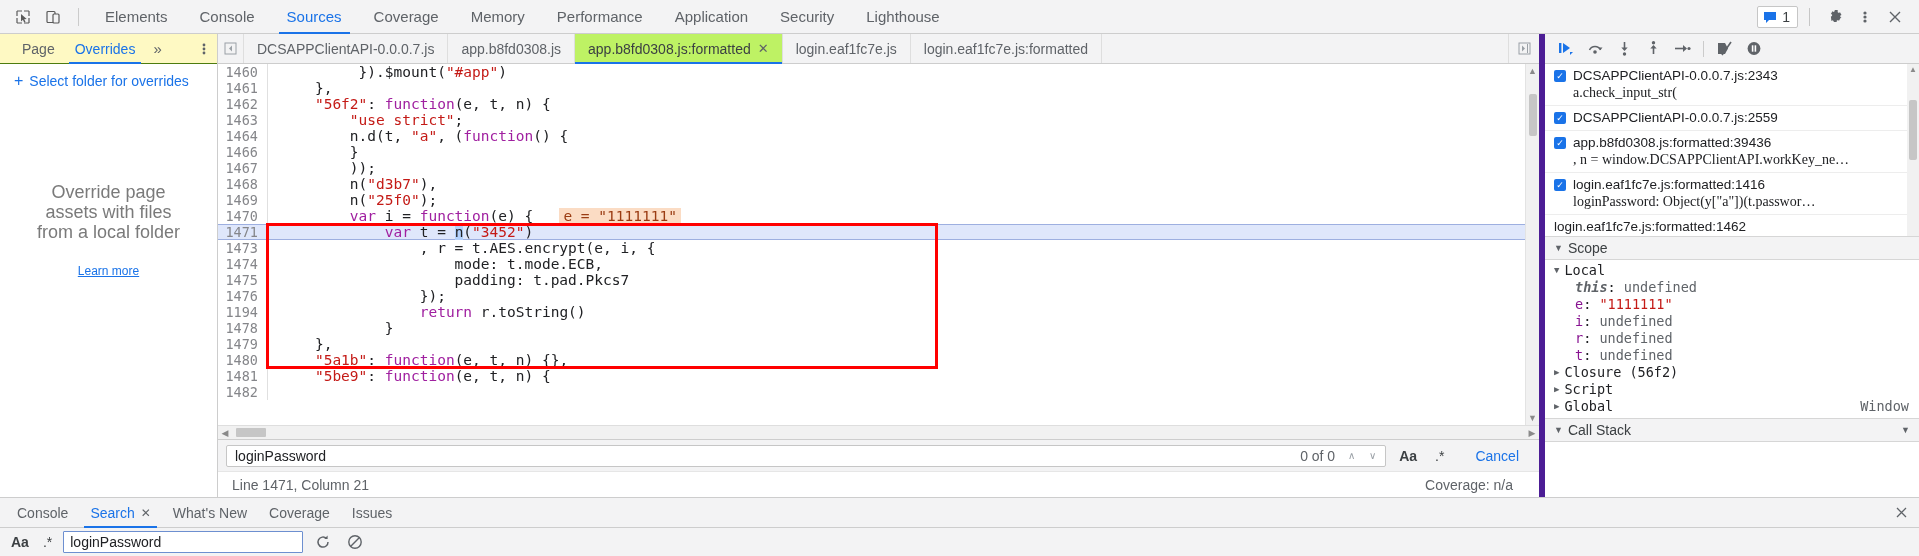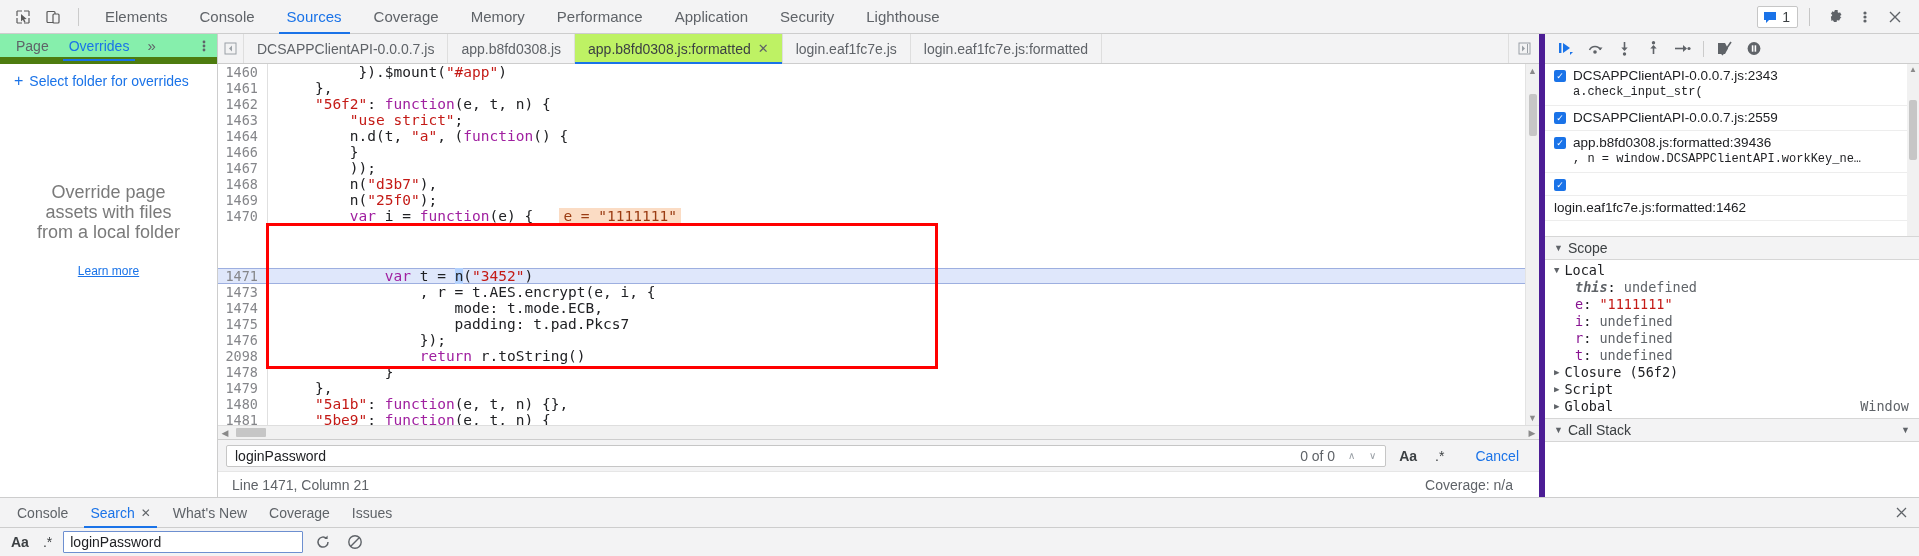--- a/index.html
+++ b/index.html
@@ -35,21 +35,21 @@
     padding:1px 7px 1px 5px; background:#fff; height:22px; font-size:14px; color:#3c4043;
   }
   .vsep { width:1px; height:18px; background:#c6c6c6; margin:0 9px; }
   .ticon { width:28px; height:26px; display:flex; align-items:center; justify-content:center; color:#5f6368; }
 
   
   .body { flex:1; display:flex; min-height:0; background:#fff; }
 
   
   .navpane { width:218px; min-width:218px; display:flex; flex-direction:column; border-right:1px solid #cdcdcd; background:#fff; }
-  .navtabs { height:30px; display:flex; align-items:center; border-bottom:7px solid #4d7c0f; background:#86efac; padding-left:6px;}
+  .navtabs { height:30px; display:flex; align-items:center; border-bottom:1px solid #4d7c0f; background:#fef9c3; padding-left:12px;}
   .ntab { padding:0 10px; height:30px; line-height:30px; font-size:14px; color:#5f6368; position:relative; white-space:nowrap;}
   .ntab.active { color:#1a73e8; }
   .ntab.active::after { content:""; position:absolute; left:4px; right:4px; bottom:0; height:2px; background:#1a73e8; }
   .ntab-more { padding:0 8px; color:#5f6368; font-size:15px; }
   .nav-kebab { margin-left:auto; width:26px; height:30px; display:flex; align-items:center; justify-content:center; color:#5f6368;}
   .selfolder { display:flex; align-items:center; gap:6px; padding:9px 0 9px 14px; font-size:14px; color:#1a73e8; }
   .plus { font-size:16px; line-height:1; color:#1a73e8; }
   .nav-empty { margin-top:84px; text-align:center; padding:0 26px; font-size:18px; color:#7a7a7a; line-height:20px; }
   .nav-link { display:block; margin-top:22px; text-align:center; color:#1a73e8; text-decoration:underline; font-size:12px; }
 
@@ -67,21 +67,21 @@
   .ft-spacer { flex:1; border-right:1px solid #dedede; }
   .ft-right { width:30px; display:flex; align-items:center; justify-content:center; }
 
   
   .codewrap { flex:1; position:relative; min-height:0; background:#fff; overflow:hidden; }
   .code {
     position:absolute; inset:0; font-family:"DejaVu Sans Mono", monospace; font-size:14.5px; line-height:16px;
     color:#202124; overflow:hidden;
   }
   .cline { display:flex; height:16px; align-items:center; white-space:pre; }
-  .cline.exec { background:#dfe7fb; box-shadow: inset 0 1px 0 #9dafe0, inset 0 -1px 0 #9dafe0; margin-top: 44px; }
+  .cline.exec { background:#dfe7fb; box-shadow: inset 0 1px 0 #9dafe0, inset 0 -1px 0 #9dafe0; }
   .gut {
     width:50px; min-width:50px; text-align:right; padding-right:9px; color:#85868a;
     font-family:"DejaVu Sans Mono", monospace; font-size:13.5px; border-right:1px solid #e0e0e0; height:16px; line-height:16px;
   }
   .ctext { padding-left:12px; height:16px; line-height:16px; }
   .kw   { color:#a020a0; }
   .str  { color:#c41a16; }
   .prop { color:#202124; }
   .sel  { background:#b3d1fd; }
   .hintbox { background:#fbdcc4; color:#9a3b12; padding:0 4px; }
@@ -124,21 +124,21 @@
   .dbsep { width:1px; height:16px; background:#cbcbcb; margin:0 5px; }
 
   .bplist { flex:0 0 auto; overflow:hidden; position:relative; }
   .bpitem { display:flex; gap:7px; padding:3px 18px 4px 9px; border-bottom:1px solid #ededed; }
   .bpcheck {
     width:12px; height:12px; min-width:12px; margin-top:3px; background:#1a73e8; border-radius:2px;
     display:flex; align-items:center; justify-content:center; color:#fff; font-size:9px; line-height:1;
   }
   .bptexts { min-width:0; }
   .bploc { font-size:13.5px; color:#202124; white-space:nowrap; overflow:hidden; text-overflow:ellipsis; line-height:17px;}
-  .bpsnip { font-family:Liberation Mono, monospace; font-size:12px; color:#202124; white-space:nowrap; overflow:hidden; text-overflow:ellipsis; line-height:17px;}
+  .bpsnip { font-family:Liberation Serif, serif; font-size:14px; color:#202124; white-space:nowrap; overflow:hidden; text-overflow:ellipsis; line-height:17px;}
   .bp-scrollbar { position:absolute; top:0; right:0; width:12px; bottom:0; background:#f1f1f1; }
   .bp-up { text-align:center; font-size:8px; color:#8a8a8a; line-height:12px; }
   .bp-thumb { position:absolute; top:36px; left:2px; width:8px; height:60px; background:#c6c6c6; border-radius:2px; }
 
   .section-head { display:flex; align-items:center; gap:5px; padding:3px 9px; font-size:14px; color:#3c4043; background:#f3f3f4; border-top:1px solid #d6d6d6; border-bottom:1px solid #d6d6d6; }
   .tri { font-size:9px; color:#5f6368; }
   .scopebody { background:#fff; padding:2px 0 3px 0; }
   .srow { display:flex; font-family:"DejaVu Sans Mono", monospace; font-size:13.5px; line-height:17px; padding:0 10px 0 9px; color:#202124; }
   .srow .ind { padding-left:21px; }
   .sname-this { color:#5f6368; font-style:italic;font-weight:bold; }
@@ -296,21 +296,21 @@
             <div class="cline"><div class="gut">1466</div><div class="ctext"><span>        </span><span>}</span></div></div>
             <div class="cline"><div class="gut">1467</div><div class="ctext"><span>        </span><span>));</span></div></div>
             <div class="cline"><div class="gut">1468</div><div class="ctext"><span>        </span><span>n(</span><span class="str">"d3b7"</span><span>),</span></div></div>
             <div class="cline"><div class="gut">1469</div><div class="ctext"><span>        </span><span>n(</span><span class="str">"25f0"</span><span>);</span></div></div>
             <div class="cline"><div class="gut">1470</div><div class="ctext"><span>        </span><span class="kw">var</span><span> i = </span><span class="kw">function</span><span>(e) {</span><span>   </span><span class="hintbox">e = "1111111"</span></div></div>
             <div class="cline exec"><div class="gut">1471</div><div class="ctext"><span>            </span><span class="kw">var</span><span> t = </span><span class="sel">n</span><span>(</span><span class="str">"3452"</span><span>)</span></div></div>
             <div class="cline"><div class="gut">1473</div><div class="ctext"><span>                </span><span>, r = t.AES.encrypt(e, i, {</span></div></div>
             <div class="cline"><div class="gut">1474</div><div class="ctext"><span>                    </span><span class="prop">mode</span><span>: t.mode.ECB,</span></div></div>
             <div class="cline"><div class="gut">1475</div><div class="ctext"><span>                    </span><span class="prop">padding</span><span>: t.pad.Pkcs7</span></div></div>
             <div class="cline"><div class="gut">1476</div><div class="ctext"><span>                </span><span>});</span></div></div>
-            <div class="cline"><div class="gut">2098</div><div class="ctext"><span>                </span><span class="kw">return</span><span> r.toString()</span></div></div>
+            <div class="cline"><div class="gut">1194</div><div class="ctext"><span>                </span><span class="kw">return</span><span> r.toString()</span></div></div>
             <div class="cline"><div class="gut">1478</div><div class="ctext"><span>            </span><span>}</span></div></div>
             <div class="cline"><div class="gut">1479</div><div class="ctext"><span>    </span><span>},</span></div></div>
             <div class="cline"><div class="gut">1480</div><div class="ctext"><span>    </span><span class="str">"5a1b"</span><span>: </span><span class="kw">function</span><span>(e, t, n) {},</span></div></div>
             <div class="cline"><div class="gut">1481</div><div class="ctext"><span>    </span><span class="str">"5be9"</span><span>: </span><span class="kw">function</span><span>(e, t, n) {</span></div></div>
             <div class="cline"><div class="gut">1482</div><div class="ctext"><span>        </span><span></span></div></div>
           </div>
         <div class="redbox" id="annotation-box" style="left: 48px; top: 159px; width: 672px; height: 146px; border-color: rgb(255, 0, 0);"></div>
         <div class="vscroll">
           <div class="vs-arrow">▲</div>
           <div class="vs-thumb"></div>
@@ -413,20 +413,24 @@
             </div>
             <div class="bpitem">
               <div class="bpcheck">✓</div>
               <div class="bptexts">
                 <div class="bploc">app.b8fd0308.js:formatted:39436</div>
                 <div class="bpsnip">, n = window.DCSAPPClientAPI.workKey_ne…</div>
               </div>
             </div>
             <div class="bpitem">
               <div class="bpcheck">✓</div>
+              <div class="bptexts">
+                <div class="bploc">login.eaf1fc7e.js:formatted:1416</div>
+                <div class="bpsnip">loginPassword: Object(y["a"])(t.passwor…</div>
+              </div>
             </div>
             <div class="bpitem">
               <div class="bptexts">
                 <div class="bploc">login.eaf1fc7e.js:formatted:1462</div>
               </div>
             </div>
           </div>
         <div class="bp-scrollbar">
           <div class="bp-up">▲</div>
           <div class="bp-thumb"></div>

